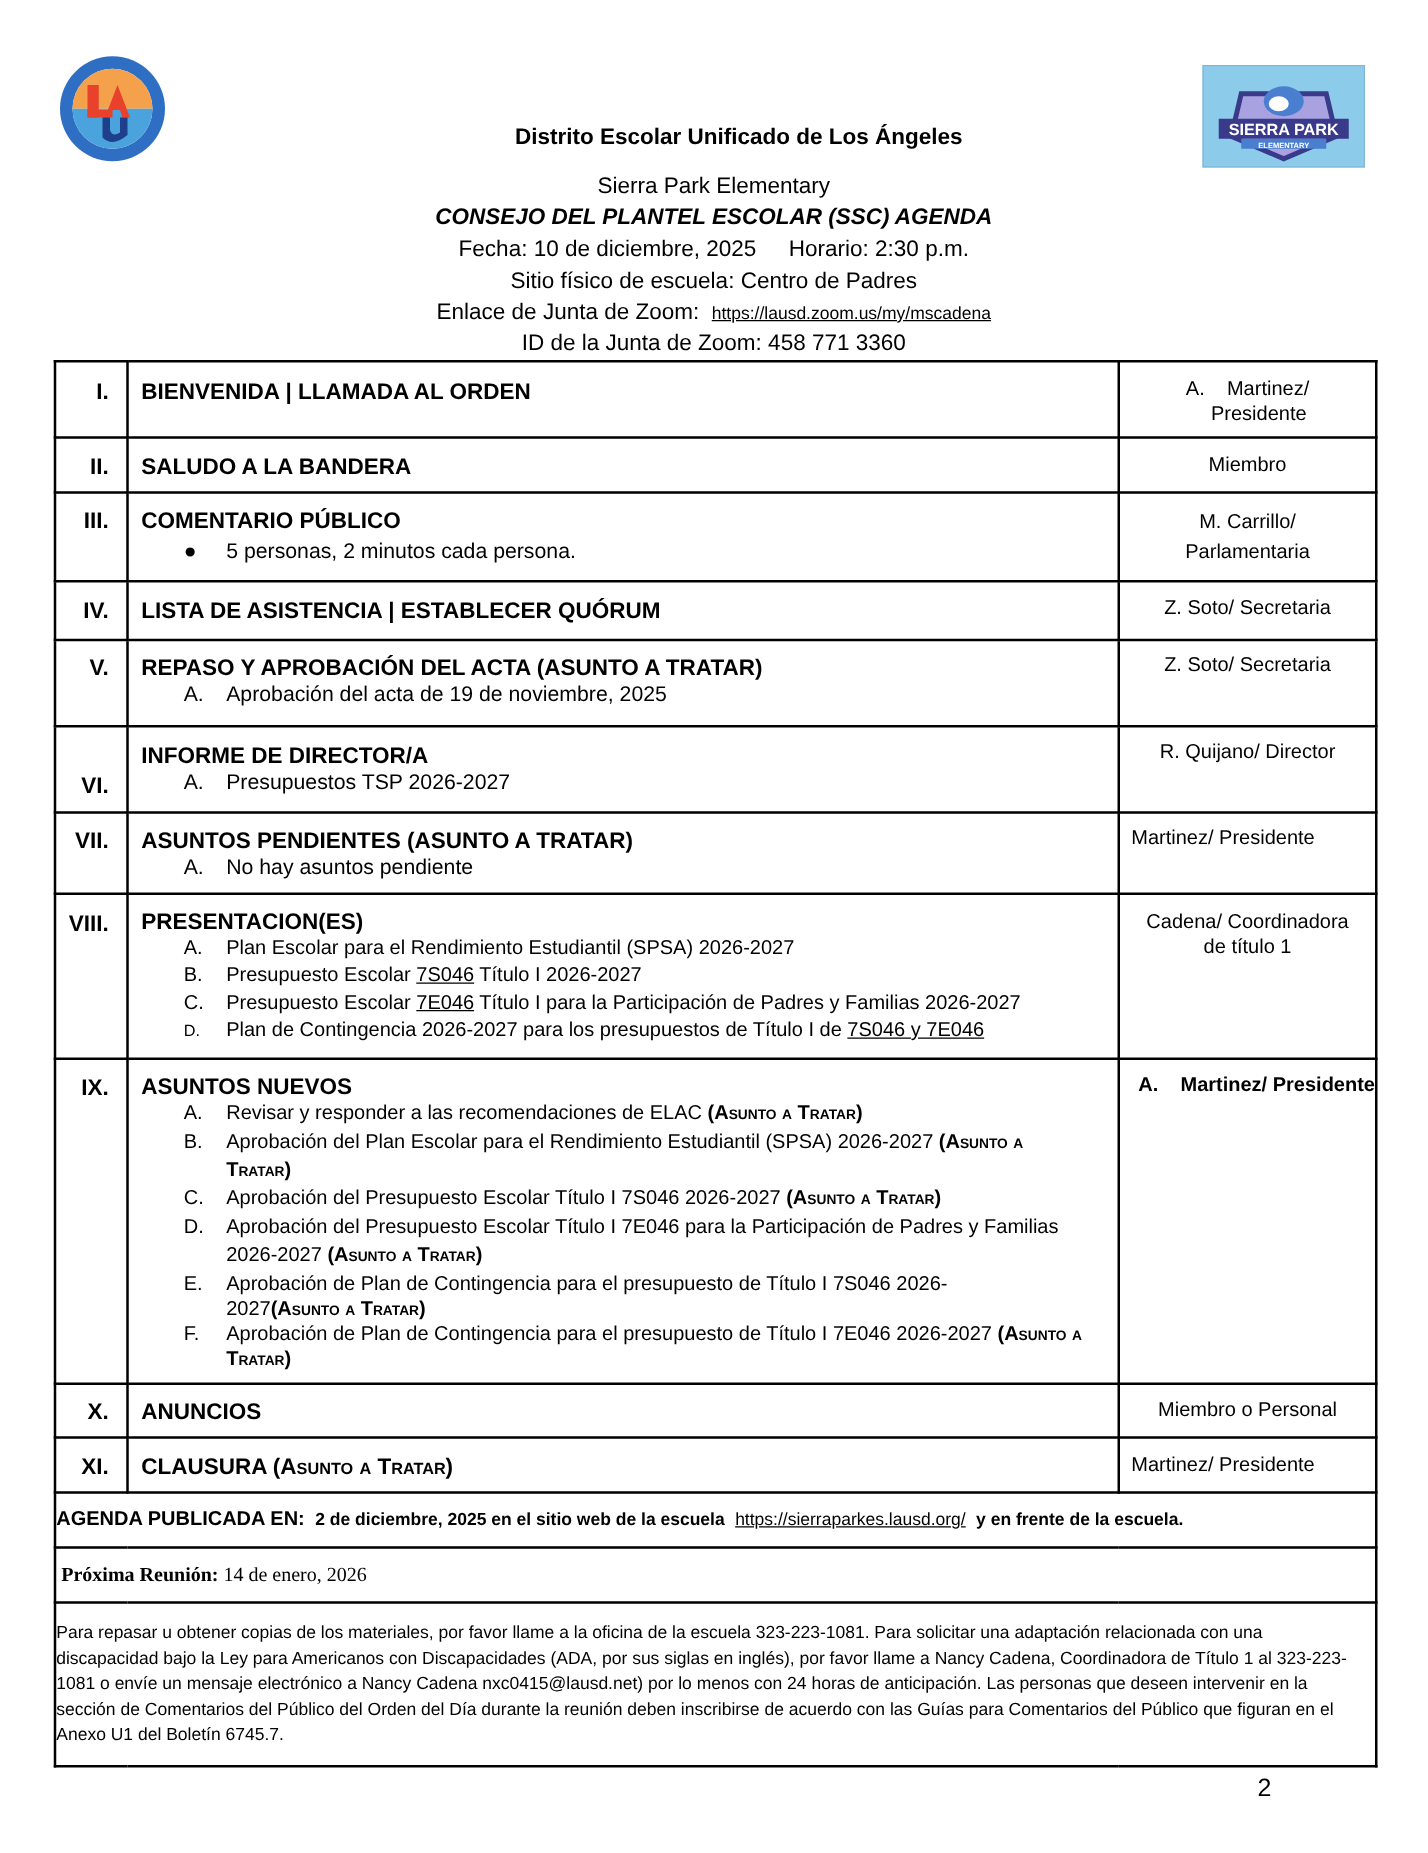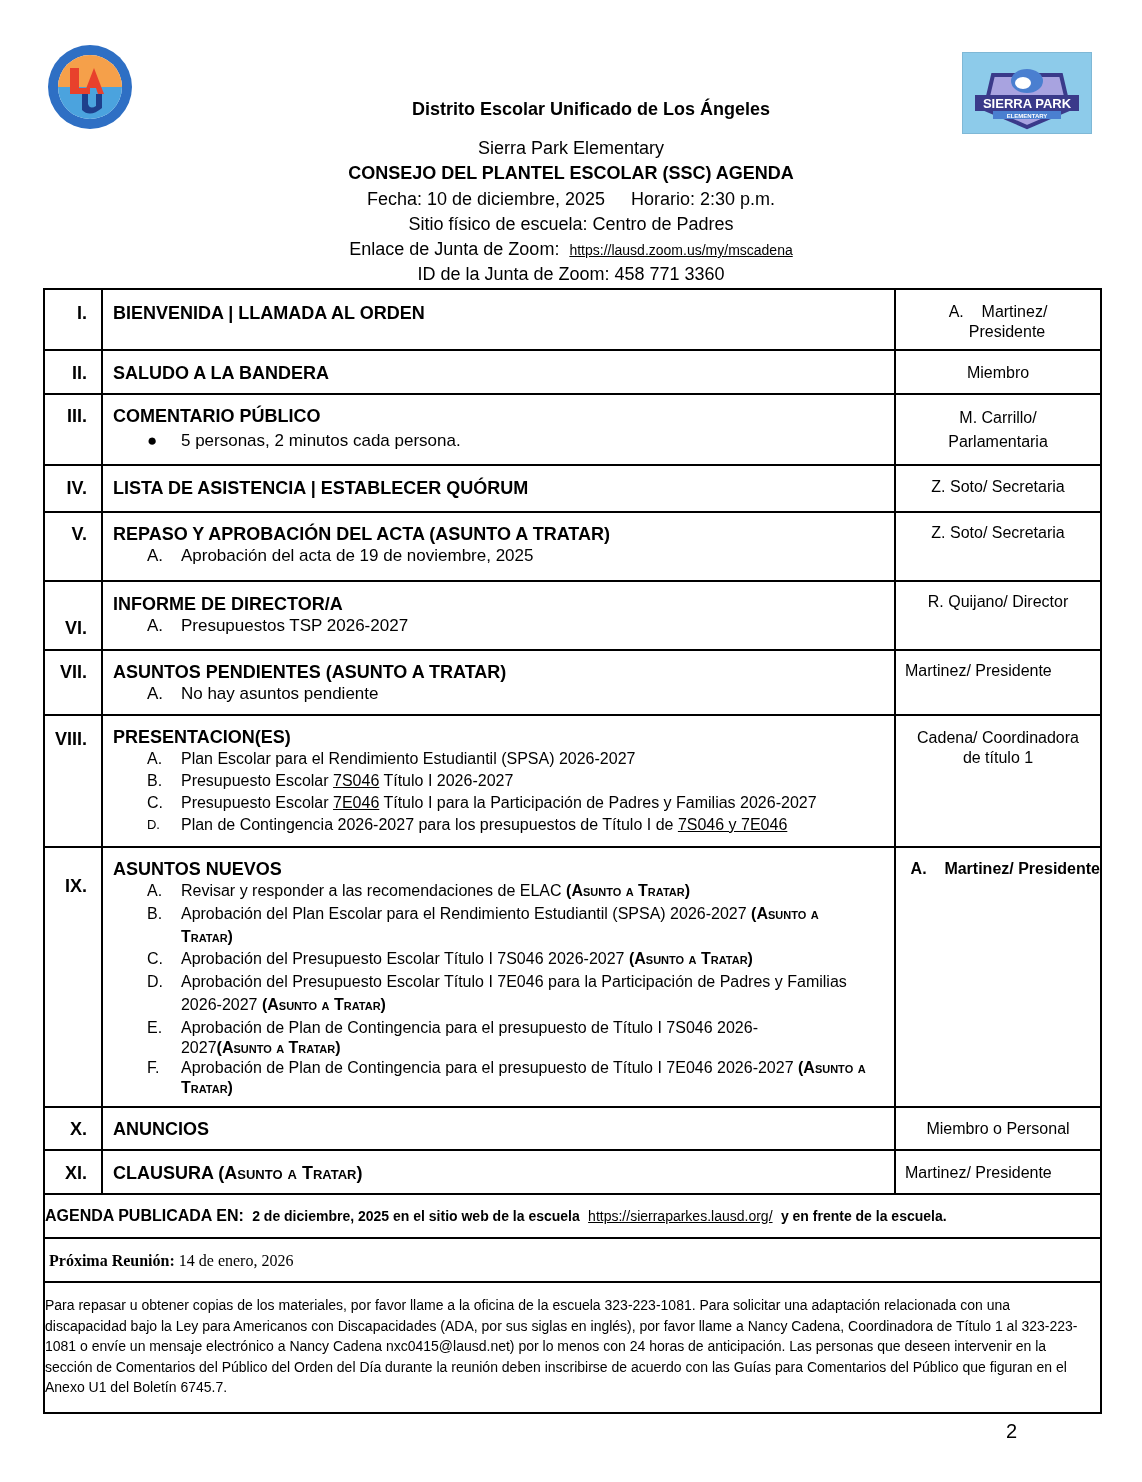--- a/index.html
+++ b/index.html
@@ -52,21 +52,21 @@
     <ellipse cx="60" cy="30" rx="8" ry="6" fill="#ffffff"></ellipse>
     <rect x="12" y="42" width="104" height="16" fill="#3a3a8a"></rect>
     <text x="64" y="55" text-anchor="middle" font-family="Liberation Sans, sans-serif" font-weight="bold" font-size="13" fill="#ffffff">SIERRA PARK</text>
     <rect x="30" y="58" width="68" height="8" fill="#4a7fd0"></rect>
     <text x="64" y="65" text-anchor="middle" font-family="Liberation Sans, sans-serif" font-weight="bold" font-size="6" fill="#ffffff">ELEMENTARY</text>
   </svg>
 </div>
 
 <div class="hdr hdr-district">Distrito Escolar Unificado de Los Ángeles</div>
 <div class="hdr hdr-line" style="top:138px;">Sierra Park Elementary</div>
-<div class="hdr hdr-line hdr-bold" style="top:163px;">CONSEJO DEL PLANTEL ESCOLAR (SSC)  AGENDA</div>
+<div class="hdr hdr-line hdr-bold" style="top:163px;font-style:italic;">CONSEJO DEL PLANTEL ESCOLAR (SSC)  AGENDA</div>
 <div class="hdr hdr-line" style="top:189px;">
   <span>Fecha: 10 de diciembre, 2025</span><span style="display:inline-block;width:26px;"></span><span>Horario: 2:30 p.m.</span>
 </div>
 <div class="hdr hdr-line" style="top:214px;">Sitio físico de escuela: Centro de Padres</div>
 <div class="hdr hdr-line" style="top:239px;">
   <span>Enlace de Junta de Zoom:</span>&nbsp;
   <span class="zoomlink">https://lausd.zoom.us/my/mscadena</span>
 </div>
 <div class="hdr hdr-line" style="top:264px;">ID de la Junta de Zoom: 458 771 3360</div>
 
@@ -172,21 +172,21 @@
         <span class="tx"><span>Plan de Contingencia 2026-2027 para los presupuestos de Título I de </span><span class="ul">7S046 y 7E046</span></span>
       </div>
     </td>
     <td class="resp" style="padding-top:12px; line-height:20px;">
       <div>Cadena/ Coordinadora</div>
       <div>de título 1</div>
     </td>
   </tr>
 
   <tr style="height:260px;">
-    <td class="num" style="padding-top:28px;border-radius:21px;">IX.</td>
+    <td class="num" style="padding-top:12px;border-radius:21px;">IX.</td>
     <td class="item" style="padding-top:11px;">
       <div class="title">ASUNTOS NUEVOS</div>
       <div class="sub sm">
         <span class="lt">A.</span>
         <span class="tx"><span>Revisar y responder a las recomendaciones de ELAC </span><span class="sc">(Asunto a Tratar)</span></span>
       </div>
       <div class="sub sm" style="line-height:23px;">
         <span class="lt">B.</span>
         <span class="tx"><span>Aprobación del Plan Escolar para el Rendimiento Estudiantil (SPSA) 2026-2027 </span><span class="sc">(Asunto a Tratar)</span></span>
       </div>

